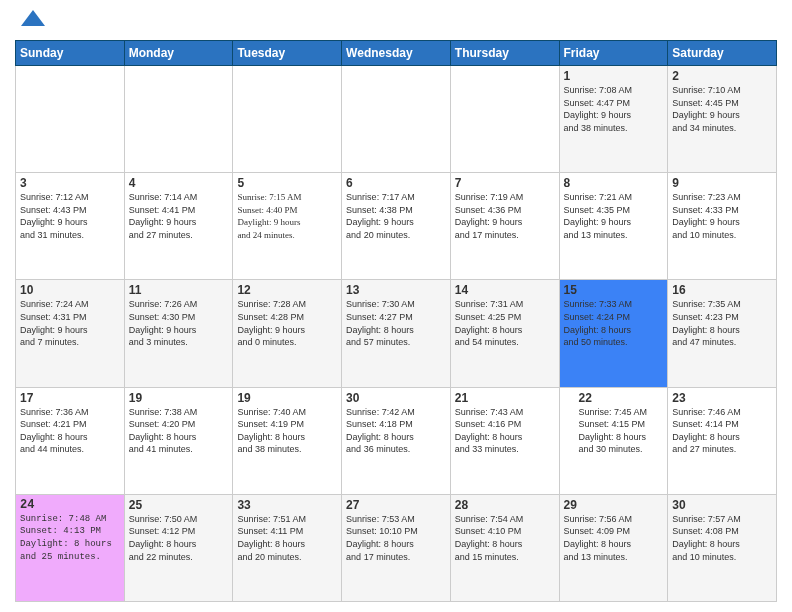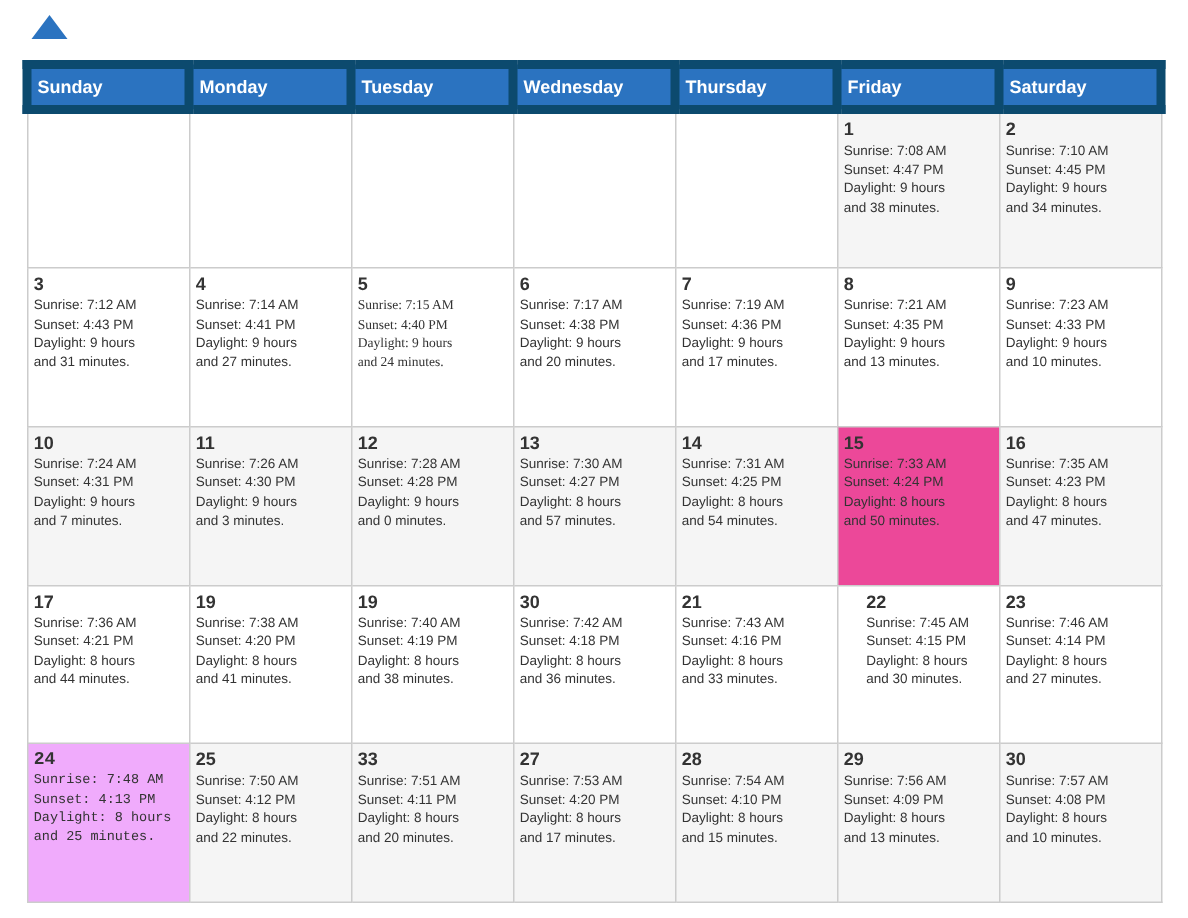--- a/index.html
+++ b/index.html
@@ -57,21 +57,21 @@
       width: 100%;
       table-layout: fixed;
     }
     .calendar thead tr th {
       background: #2b73c0;
       color: #fff;
       font-size: 12px;
       font-weight: bold;
       padding: 5px 4px;
       text-align: left;
-      border: 6px solid #0c4a6e;
+      border: 1px solid #0c4a6e;
     }
     .calendar tbody tr td {
       vertical-align: top;
       border: 1px solid #ccc;
       padding: 3px 4px;
       font-size: 9.5px;
       color: #333;
       height: 85px;
       background: #fff;
     }
@@ -235,21 +235,21 @@
 Daylight: 8 hours
 and 57 minutes.</div>
           </td>
           <td style="background: rgb(245, 245, 245);">
             <span class="day-number">14</span>
             <div class="day-info" style="white-space: pre-line;">Sunrise: 7:31 AM
 Sunset: 4:25 PM
 Daylight: 8 hours
 and 54 minutes.</div>
           </td>
-          <td style="background: #ec4899; margin-left: 47px;">
+          <td style="background: #3b82f6; margin-left: 47px;">
             <span class="day-number">15</span>
             <div class="day-info" style="white-space: pre-line;">Sunrise: 7:33 AM
 Sunset: 4:24 PM
 Daylight: 8 hours
 and 50 minutes.</div>
           </td>
           <td style="background: rgb(245, 245, 245);">
             <span class="day-number">16</span>
             <div class="day-info" style="white-space: pre-line;">Sunrise: 7:35 AM
 Sunset: 4:23 PM
@@ -326,21 +326,21 @@
           <td style="background: rgb(245, 245, 245);">
             <span class="day-number">33</span>
             <div class="day-info" style="white-space: pre-line;">Sunrise: 7:51 AM
 Sunset: 4:11 PM
 Daylight: 8 hours
 and 20 minutes.</div>
           </td>
           <td style="background: rgb(245, 245, 245);">
             <span class="day-number">27</span>
             <div class="day-info" style="white-space: pre-line;">Sunrise: 7:53 AM
-Sunset: 4:20 PM
+Sunset: 10:10 PM
 Daylight: 8 hours
 and 17 minutes.</div>
           </td>
           <td style="background: rgb(245, 245, 245);">
             <span class="day-number">28</span>
             <div class="day-info" style="white-space: pre-line;">Sunrise: 7:54 AM
 Sunset: 4:10 PM
 Daylight: 8 hours
 and 15 minutes.</div>
           </td>

